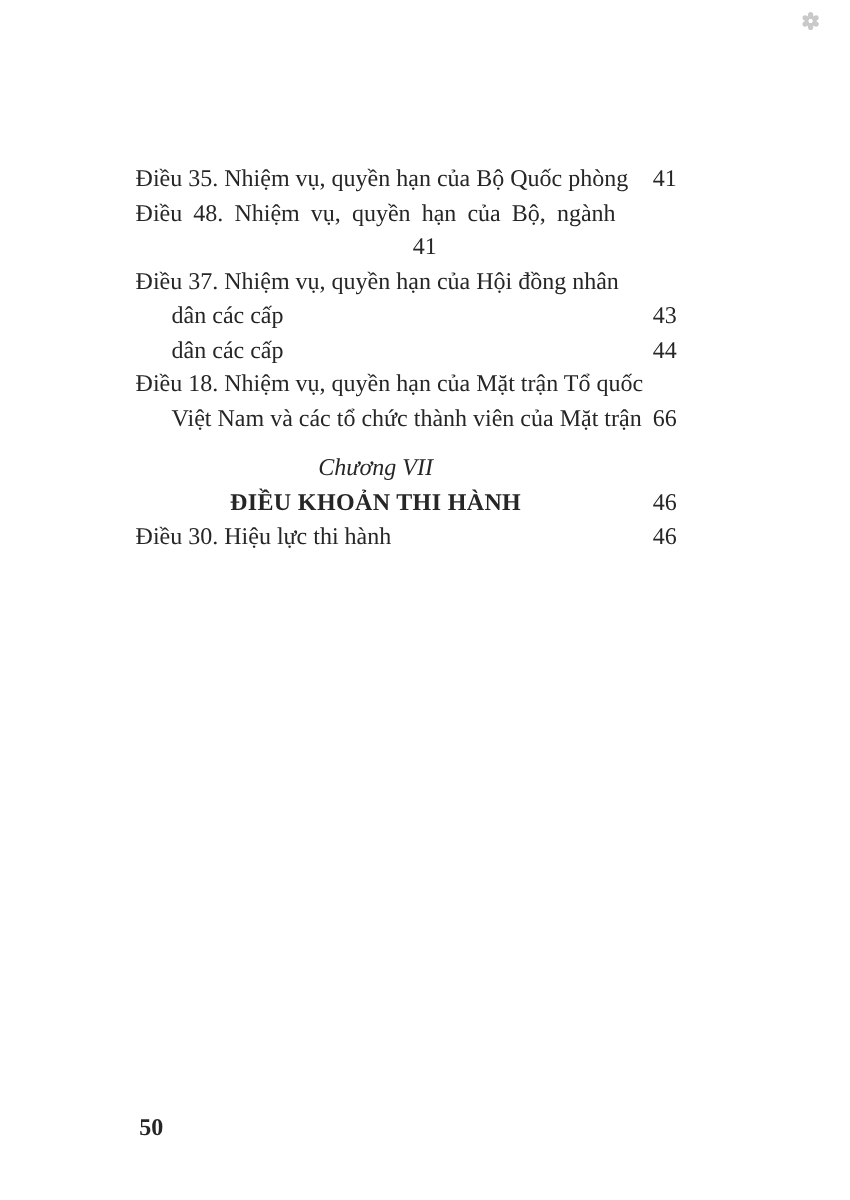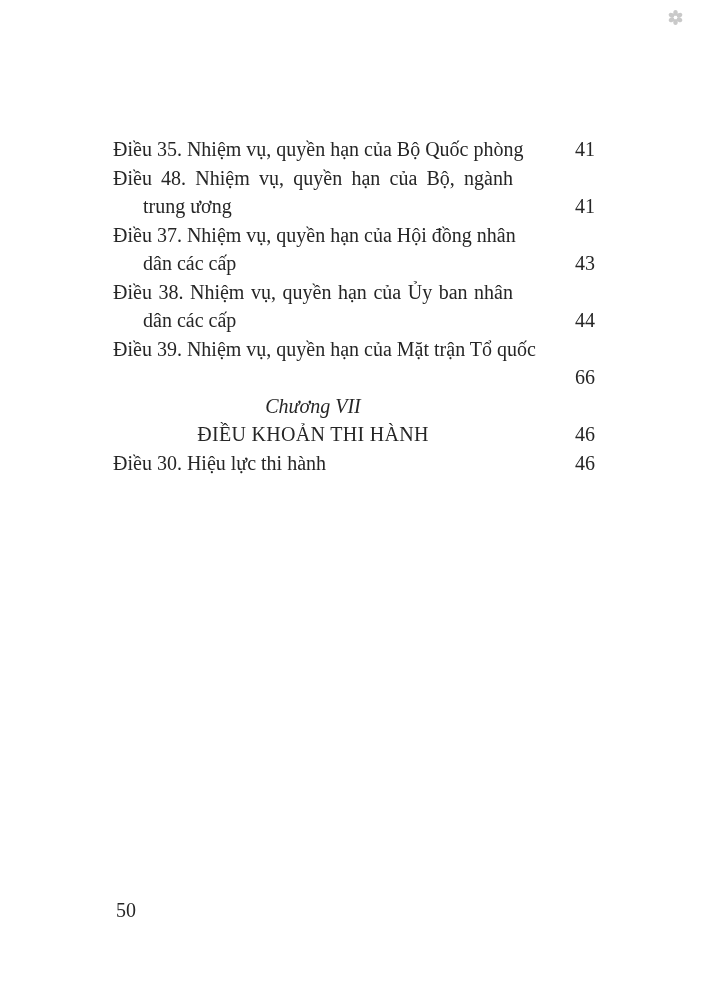--- a/index.html
+++ b/index.html
@@ -35,49 +35,51 @@
     height: 28.5px;
     line-height: 28.5px;
   }
   .txt {
     width: 400px;
     white-space: nowrap;
     overflow: visible;
   }
   .pg {
     flex: 1;
-    text-align: right;
+    text-align: center;
     white-space: nowrap;
   }
   .justify .txt {
     text-align: justify;
     text-align-last: justify;
   }
   .indent .txt {
     padding-left: 30px;
     width: 370px;
   }
   .center .txt {
     text-align: center;
   }
   .chapter-gap {
-    margin-top: 0;
+    margin-top: 13px;
   }
   .italic .txt {
     font-style: italic;
   }
   .caps .txt {
     letter-spacing: 0.3px;
+    font-weight: bold;
   }
   .footer-page-number {
     position: absolute;
     left: 116px;
-    top: 899px;
+    top: 929px;
     font-size: 20px;
     color: #262626;
+    font-weight: bold;
   }
 </style>
 </head>
 <body>
 
 <svg class="corner-icon" viewBox="0 0 20 20" aria-hidden="true">
   <g fill="#c9c9c9">
     <ellipse cx="10" cy="4" rx="3" ry="4" transform="rotate(0 10 10)"></ellipse>
     <ellipse cx="10" cy="4" rx="3" ry="4" transform="rotate(60 10 10)"></ellipse>
     <ellipse cx="10" cy="4" rx="3" ry="4" transform="rotate(120 10 10)"></ellipse>
@@ -94,50 +96,46 @@
     <div class="txt">Điều 35. Nhiệm vụ, quyền hạn của Bộ Quốc phòng</div>
     <div class="pg">41</div>
   </div>
 
   <div class="row justify">
     <div class="txt">Điều 48. Nhiệm vụ, quyền hạn của Bộ, ngành</div>
     <div class="pg"></div>
   </div>
 
   <div class="row indent">
-    <div class="txt">trung ương</div>
     <div class="pg">41</div>
   </div>
 
   <div class="row justify">
     <div class="txt">Điều 37. Nhiệm vụ, quyền hạn của Hội đồng nhân</div>
     <div class="pg"></div>
   </div>
 
   <div class="row indent">
     <div class="txt">dân các cấp</div>
     <div class="pg">43</div>
   </div>
 
-  <div class="row justify">
-    <div class="txt">Điều 38. Nhiệm vụ, quyền hạn của Ủy ban nhân</div>
-    <div class="pg"></div>
-  </div>
 
   <div class="row indent">
     <div class="txt">dân các cấp</div>
     <div class="pg">44</div>
   </div>
 
   <div class="row">
-    <div class="txt">Điều 39. Nhiệm vụ, quyền hạn của Mặt trận Tổ quốc</div>
+    <div class="txt">Điều 18. Nhiệm vụ, quyền hạn của Mặt trận Tổ quốc</div>
     <div class="pg"></div>
   </div>
 
   <div class="row indent">
+    <div class="txt">Việt Nam và các tổ chức thành viên của Mặt trận</div>
     <div class="pg">66</div>
   </div>
 
   <div class="row center italic chapter-gap">
     <div class="txt">Chương VII</div>
     <div class="pg"></div>
   </div>
 
   <div class="row center caps">
     <div class="txt">ĐIỀU KHOẢN THI HÀNH</div>

